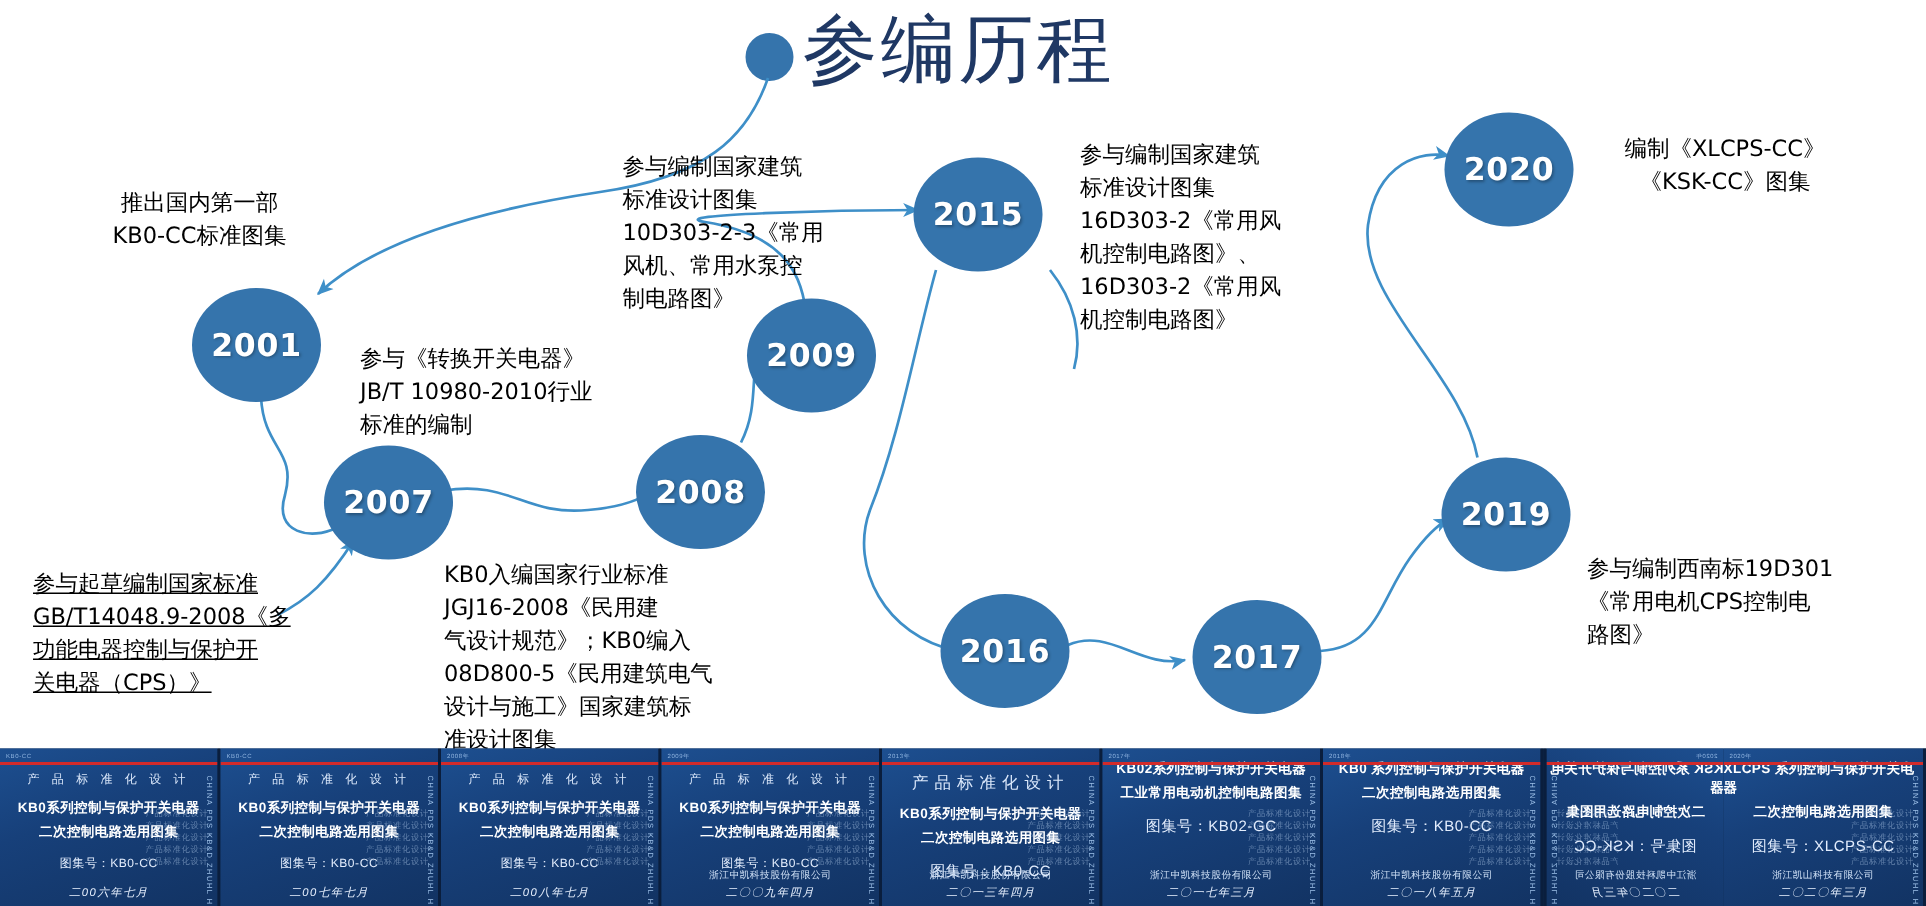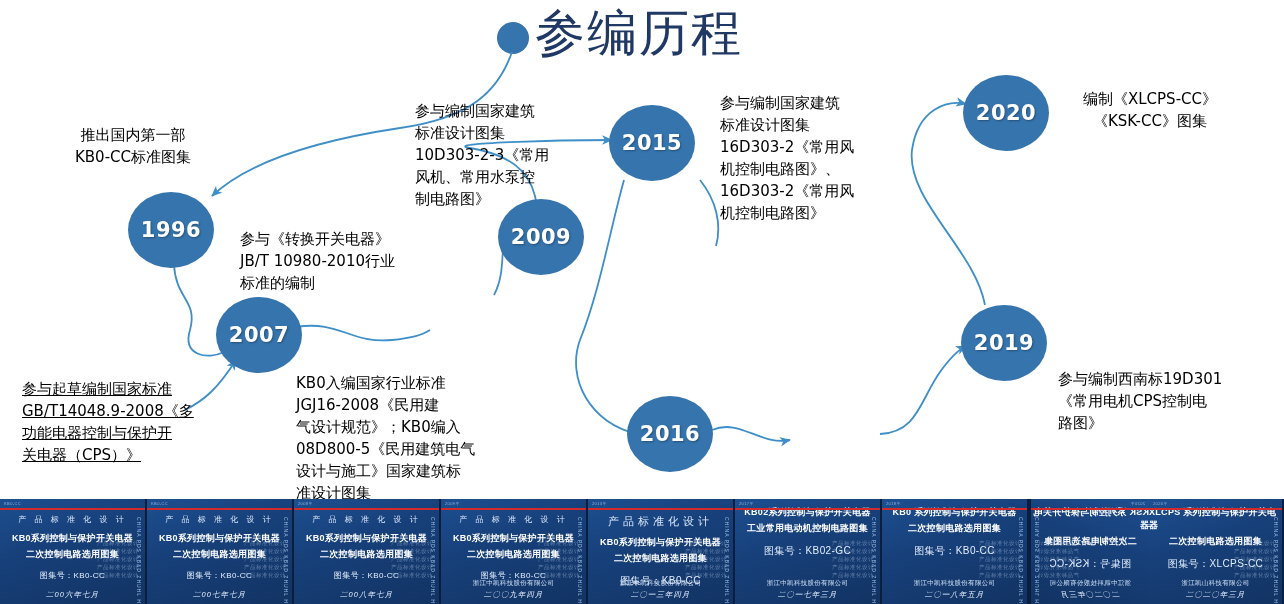--- a/index.html
+++ b/index.html
@@ -117,33 +117,39 @@
 
       <path d="M880,434 C918,432 920,400 940,372 C950,358 958,350 966,346" marker-end="url(#arw)"></path>
 
       <path d="M985,305 C975,250 906,200 912,150 C918,108 948,100 966,104" marker-end="url(#arw)"></path>
 
       <path d="M700,180 C716,200 722,224 716,246"></path>
     </g>
   </svg>
 
   <div class="year" style="left:128px;top:192px;width:86px;height:76px;">
-    <span>1996</span>
+    <span>2001</span>
   </div>
   <div class="year" style="left:216px;top:297px;width:86px;height:76px;">
     <span>2007</span>
   </div>
+  <div class="year" style="left:424px;top:290px;width:86px;height:76px;">
+    <span>2008</span>
+  </div>
   <div class="year" style="left:498px;top:199px;width:86px;height:76px;">
     <span>2009</span>
   </div>
   <div class="year" style="left:609px;top:105px;width:86px;height:76px;">
     <span>2015</span>
   </div>
   <div class="year" style="left:627px;top:396px;width:86px;height:76px;">
     <span>2016</span>
+  </div>
+  <div class="year" style="left:795px;top:400px;width:86px;height:76px;">
+    <span>2017</span>
   </div>
   <div class="year" style="left:961px;top:305px;width:86px;height:76px;">
     <span>2019</span>
   </div>
   <div class="year" style="left:963px;top:75px;width:86px;height:76px;">
     <span>2020</span>
   </div>
 
   <div class="note ctr" style="left:38px;top:124px;width:190px;">推出国内第一部
 KB0-CC标准图集</div>

